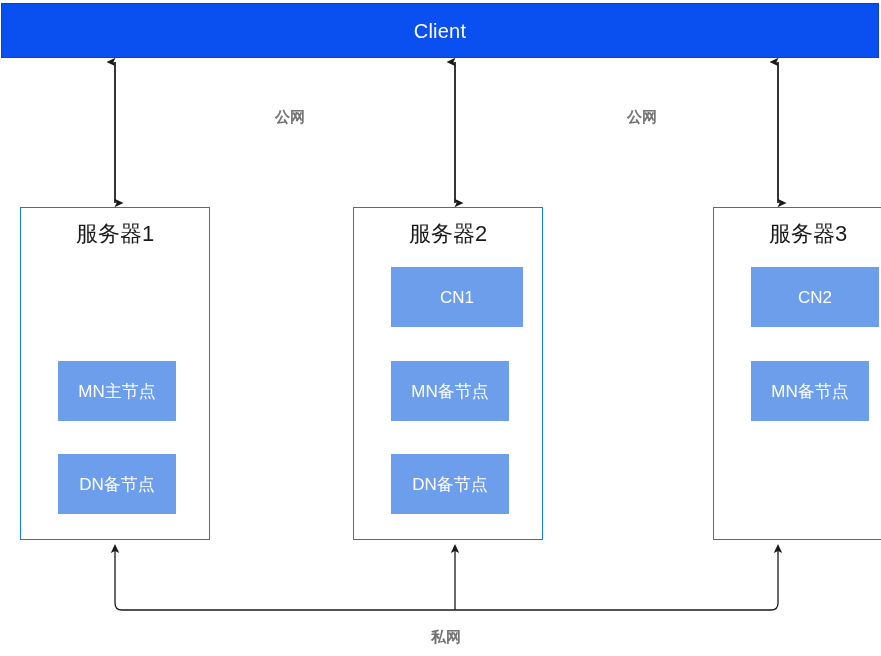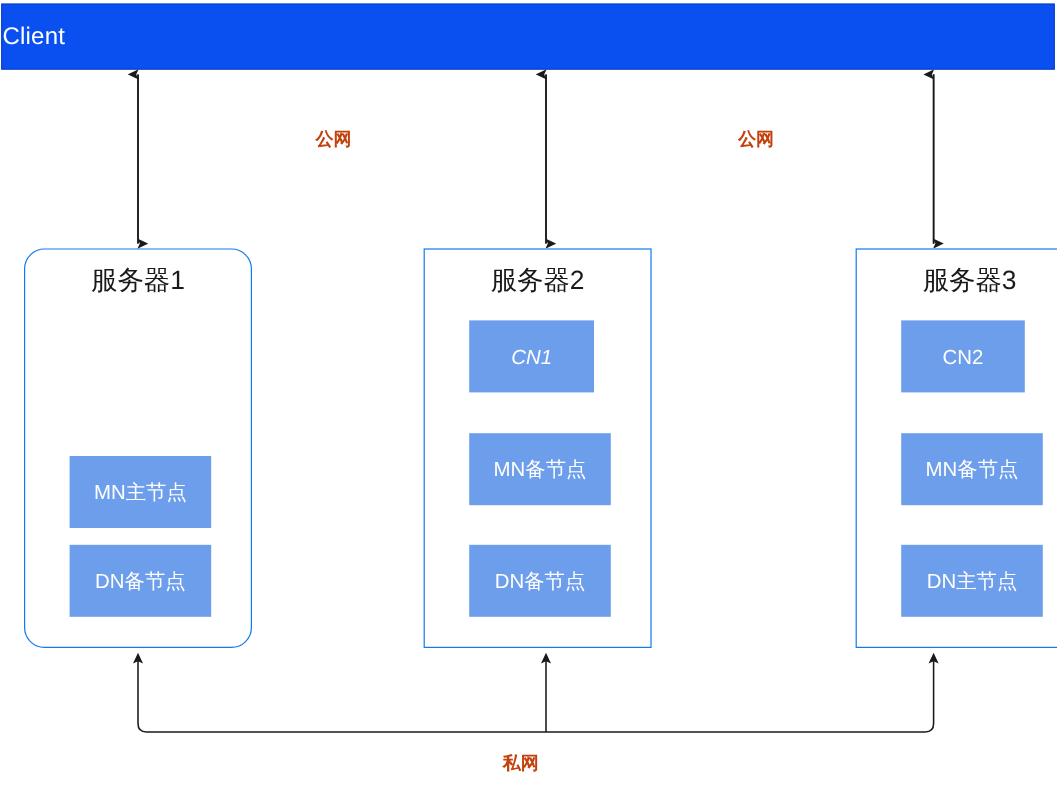--- a/index.html
+++ b/index.html
@@ -31,21 +31,21 @@
     position: absolute;
     left: 1px;
     top: 3px;
     width: 878px;
     height: 55px;
     background: #0a50f0;
     border: 1px solid #0a3fd0;
     box-sizing: border-box;
     display: flex;
     align-items: center;
-    justify-content: flex-start;
+    justify-content: center;
   }
   .client-bar .label {
     color: #ffffff;
     font-size: 20px;
     line-height: 1;
     letter-spacing: 0.2px;
   }
 
   
   .server-box {
@@ -76,26 +76,27 @@
   .node-box .node-label {
     color: #ffffff;
     font-size: 17px;
     line-height: 1;
     white-space: nowrap;
   }
 
   
   .edge-label {
     position: absolute;
-    color: #c2410c;
+    color: #737373;
     font-size: 15px;
     font-weight: bold;
     line-height: 1;
     white-space: nowrap;
     transform: translate(-50%, -50%);
+    margin-left: 12px;
   }
 </style>
 </head>
 <body>
 
 <div id="canvas">
 
   <svg id="svg-layer" viewBox="0 0 881 656" xmlns="http://www.w3.org/2000/svg">
     <defs>
       <marker id="arrowUp" markerWidth="10" markerHeight="10" refX="5" refY="8.5" orient="auto" markerUnits="userSpaceOnUse">
@@ -135,57 +136,54 @@
   <div class="client-bar">
     <span class="label">Client</span>
   </div>
 
   <div class="edge-label" style="left:278px; top:116px;">公网</div>
 
   <div class="edge-label" style="left:630px; top:116px;">公网</div>
 
   <div class="edge-label" style="left:434px; top:636px;">私网</div>
 
-  <div class="server-box" style="left:20px; top:207px; width:190px; height:333px;border-radius:17px;">
+  <div class="server-box" style="left:20px; top:207px; width:190px; height:333px;">
     <div class="server-title">服务器1</div>
 
-    <div class="node-box" style="left:37px; top:153px; width:118px; height:60px;margin-top:19px;">
+    <div class="node-box" style="left:37px; top:153px; width:118px; height:60px;">
       <span class="node-label">MN主节点</span>
     </div>
 
     <div class="node-box" style="left:37px; top:246px; width:118px; height:60px;">
       <span class="node-label">DN备节点</span>
     </div>
   </div>
 
   <div class="server-box" style="left:353px; top:207px; width:190px; height:333px;">
     <div class="server-title">服务器2</div>
 
-    <div class="node-box" style="left:37px; top:59px; width:104px; height:60px;font-style:italic;">
+    <div class="node-box" style="left:37px; top:59px; width:132px; height:60px;">
       <span class="node-label">CN1</span>
     </div>
 
     <div class="node-box" style="left:37px; top:153px; width:118px; height:60px;">
       <span class="node-label">MN备节点</span>
     </div>
 
     <div class="node-box" style="left:37px; top:246px; width:118px; height:60px;">
       <span class="node-label">DN备节点</span>
     </div>
   </div>
 
   <div class="server-box" style="left:681px; top:207px; width:190px; height:333px;margin-left:32px;">
     <div class="server-title">服务器3</div>
 
-    <div class="node-box" style="left:37px; top:59px; width:103px; height:60px;">
+    <div class="node-box" style="left:37px; top:59px; width:128px; height:60px;">
       <span class="node-label">CN2</span>
     </div>
 
     <div class="node-box" style="left:37px; top:153px; width:118px; height:60px;">
       <span class="node-label">MN备节点</span>
     </div>
 
-    <div class="node-box" style="left:37px; top:246px; width:118px; height:60px;">
-      <span class="node-label">DN主节点</span>
-    </div>
   </div>
 
 </div>
 
 </body></html>

